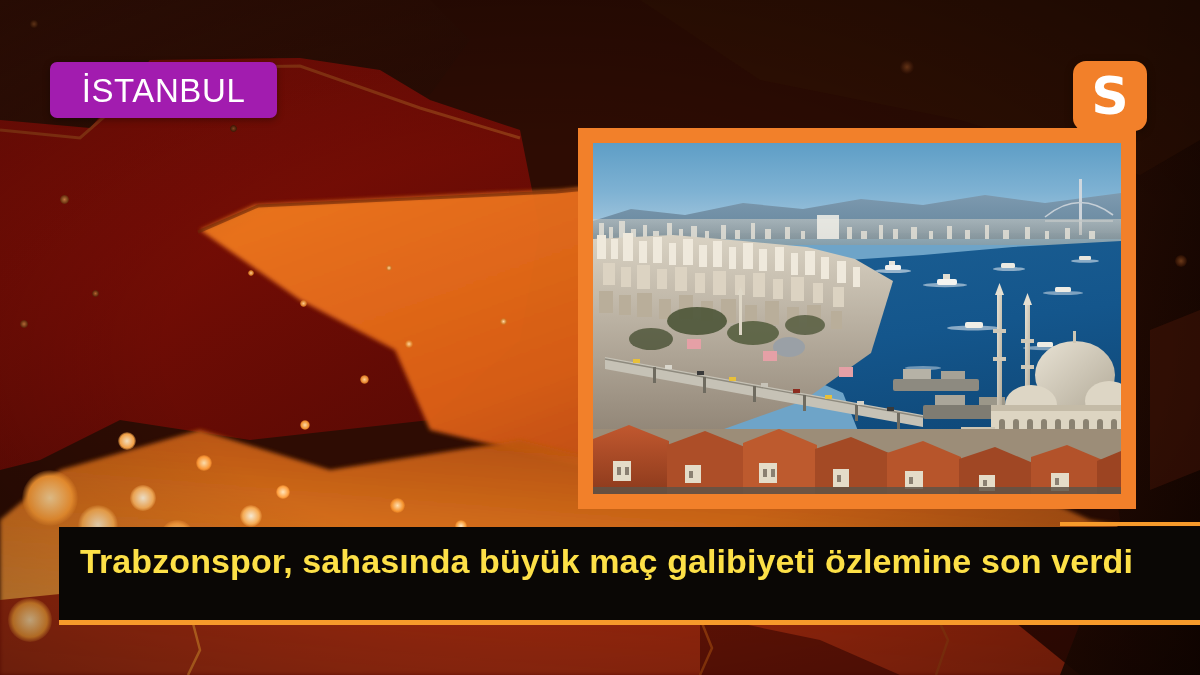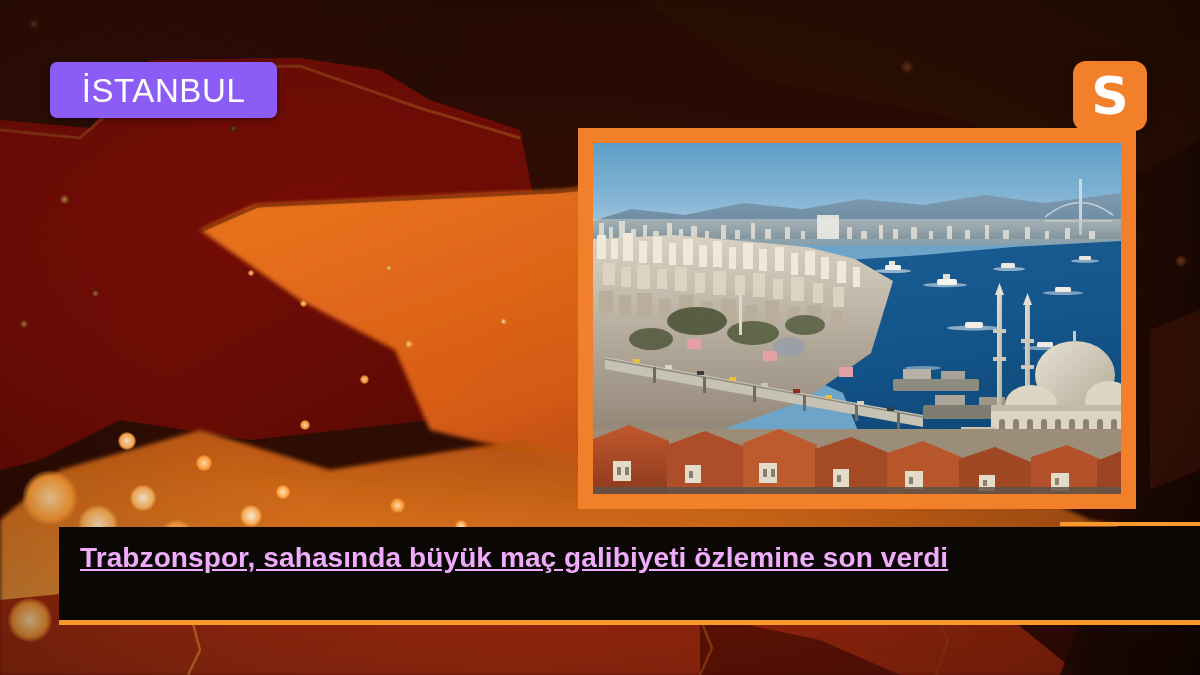--- a/index.html
+++ b/index.html
@@ -51,21 +51,21 @@
     pointer-events: none;
   }
 
   
   .city-badge {
     position: absolute;
     left: 50px;
     top: 62px;
     width: 227px;
     height: 56px;
-    background: #8b5cf6;
+    background: #a21caf;
     border-radius: 7px;
     display: flex;
     align-items: center;
     justify-content: center;
     box-shadow: 0 2px 7px rgba(0,0,0,0.35);
   }
   .city-badge-label {
     color: #ffffff;
     font-size: 33px;
     font-weight: 400;
@@ -129,26 +129,25 @@
     left: 59px;
     top: 527px;
     width: 1141px;
     height: 98px;
     background: #0a0705;
     box-sizing: border-box;
     border-bottom: 5px solid #f79a2b;
     padding: 12px 20px 0 21px;
   }
   .caption-text {
-    color: #f0abfc;
-    font-size: 28px;
+    color: #fde047;
+    font-size: 34px;
     font-weight: bold;
     line-height: 1.33;
     letter-spacing: 0.1px;
-    text-decoration: underline;
   }
   .caption-top-accent {
     position: absolute;
     left: 1060px;
     top: 522px;
     width: 140px;
     height: 4px;
     background: #f79a2b;
   }
 </style>

